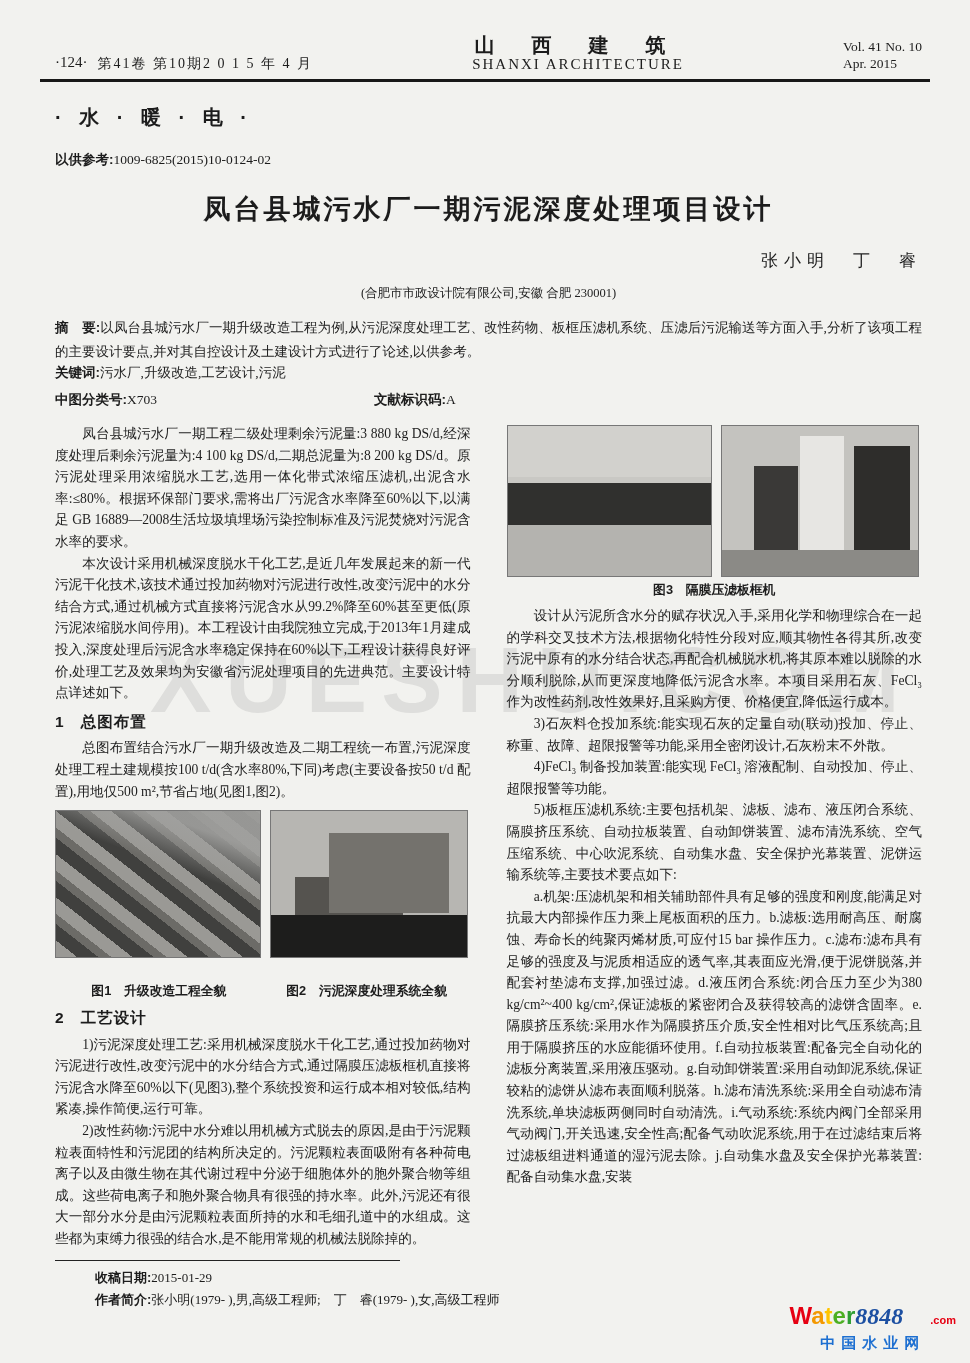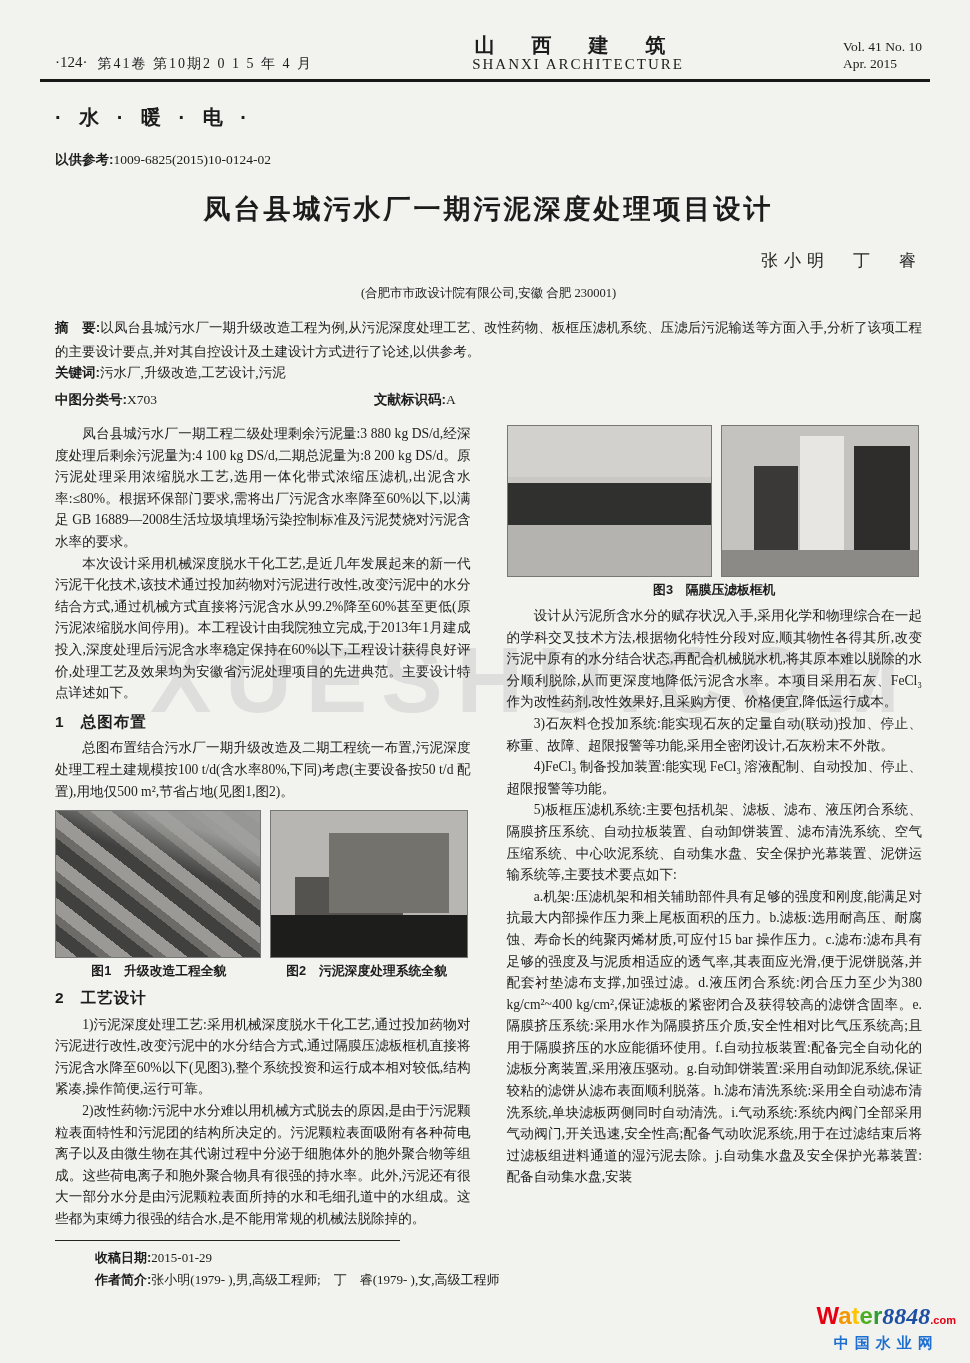--- a/index.html
+++ b/index.html
@@ -73,21 +73,21 @@
     background:
       linear-gradient(#d2d1cd 0 34%, rgba(0,0,0,0) 34%),
       linear-gradient(rgba(0,0,0,0) 0 38%, #30302e 38% 66%, rgba(0,0,0,0) 66%),
       linear-gradient(rgba(0,0,0,0) 0 66%, #b4b3af 66%),
       #c9c8c4;}
   .ph4{width:198px;height:152px;position:relative;background:#c4c3bf;overflow:hidden;}
   .ph4:before{content:"";position:absolute;left:78px;top:10px;width:44px;height:142px;background:#e7e6e3;box-shadow:-46px 30px 0 0 #3a3937, 60px 16px 0 6px #2e2d2b;}
   .ph4:after{content:"";position:absolute;left:0;bottom:0;width:100%;height:26px;background:#8b8a86;}
   .caprow{display:flex;margin:2px 0 6px 0;}
   .cap{font-family:"Liberation Sans",sans-serif;font-weight:bold;font-size:12.8px;text-align:center;line-height:18px;}
-  .cap.half{width:50%;}
+  .cap.half{width:50%;margin-top:20px;}
   .cap.full{width:100%;margin:3px 0 6px 0;}
   
   .footnote{margin-top:10px;width:620px;font-size:13px;line-height:22px;}
   .footnote .sep{border:0;border-top:1.5px solid #222;width:345px;margin:0 0 6px 0;}
   .fnrow{padding-left:40px;}
   
   .logo{position:absolute;right:14px;bottom:10px;z-index:3;text-align:center;font-family:"Liberation Sans",sans-serif;}
   .logo-top{font-weight:bold;font-size:24px;line-height:24px;}
   .logo-top .n8848{font-style:italic;font-family:"Liberation Serif",serif;}
   .logo-top .dotcom{font-size:11px;font-weight:bold;}
@@ -182,17 +182,17 @@
         <b class="lbl">收稿日期:</b><span>2015-01-29</span>
       </div>
       <div class="fnrow">
         <b class="lbl">作者简介:</b><span>张小明(1979- ),男,高级工程师;　丁　睿(1979- ),女,高级工程师</span>
       </div>
     </div>
   </div>
 
   <div class="logo">
     <div class="logo-top">
-      <span style="color: rgb(230, 0, 18);">W</span><span style="color: rgb(243, 152, 0);">a</span><span style="color: rgb(255, 196, 0);">t</span><span style="color: rgb(76, 175, 34);">e</span><span style="color: rgb(46, 158, 51);">r</span><span class="n8848" style="color: rgb(29, 80, 162);">8848</span><span class="dotcom" style="color: rgb(230, 0, 18);">.com</span>
+      <span style="color: rgb(230, 0, 18);">W</span><span style="color: rgb(243, 152, 0);">a</span><span style="color: rgb(255, 196, 0);">t</span><span style="color: rgb(76, 175, 34);">e</span><span style="color: rgb(46, 158, 51);">r</span><span class="n8848" style="color: rgb(29, 80, 162);">8848</span><span class="dotcom" style="color: rgb(230, 0, 18); padding-left: 27px;">.com</span>
     </div>
     <div class="logo-bottom" style="color: rgb(29, 111, 209);">中国水业网</div>
   </div>
 </div>
 
 </body></html>

